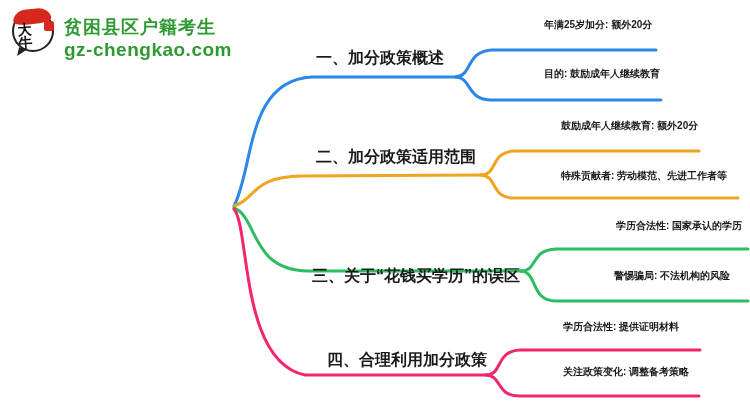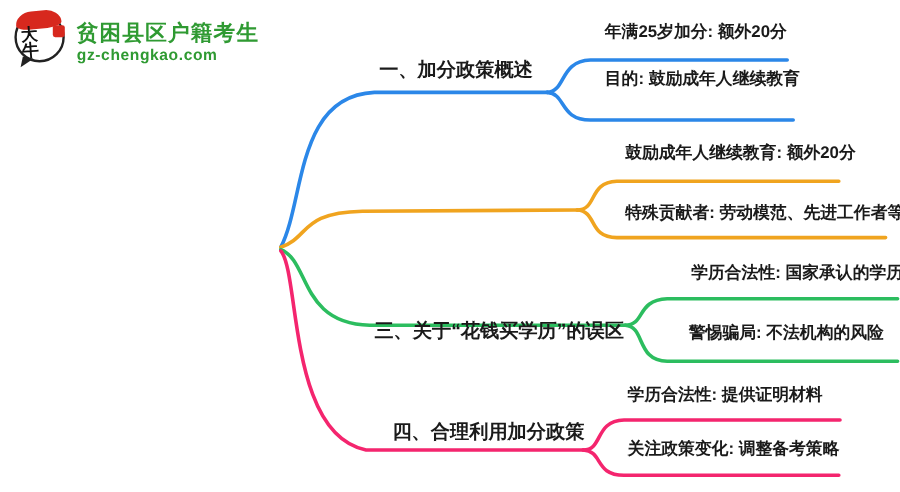--- a/index.html
+++ b/index.html
@@ -18,34 +18,34 @@
   .bubble .cap{position:absolute;left:-1px;top:-3px;width:38px;height:15px;background:var(--seal-red,#d7281e);
           border-radius:50% 50% 45% 45%/100% 100% 40% 40%;transform:rotate(-6deg);}
   .bubble .chars{position:absolute;left:4px;top:11px;width:30px;font-family:"Liberation Serif","DejaVu Serif",serif;
           font-weight:bold;font-size:14px;line-height:.95;color:#111;transform:rotate(-4deg);letter-spacing:2px;}
   .bubble .seal{position:absolute;right:-2px;top:9px;width:10px;height:10px;background:var(--seal-red,#d7281e);
           border-radius:2px;}
   .bubble .tail{position:absolute;left:4px;bottom:-7px;width:0;height:0;
           border-left:9px solid #222;border-bottom:9px solid transparent;transform:rotate(12deg);}
   .logo-text{margin-left:10px;padding-top:8px;}
   .site-name{font-size:18px;font-weight:bold;color:var(--brand-green,#2f9a32);letter-spacing:1px;line-height:1.1;}
-  .site-url{font-size:13px;font-weight:bold;color:var(--brand-green,#2f9a32);letter-spacing:.5px;line-height:1.3;}
+  .site-url{font-size:19px;font-weight:bold;color:var(--brand-green,#2f9a32);letter-spacing:.5px;line-height:1.3;}
 
   
   .node{position:absolute;white-space:nowrap;}
   .root-label{left:8px;top:197px;font-size:16px;font-weight:bold;letter-spacing:-.3px;}
   .branch-label{font-size:16px;font-weight:700;}
-  .child-label{font-size:14px;font-weight:600;}
+  .child-label{font-size:10px;font-weight:600;margin-left:40px;}
 
   .b1{left:316px;top:48px;}
   .b2{left:316px;top:147px;}
   .b3{left:312px;top:242px;margin-top:24px;}
   .b4{left:316px;top:350px;margin-left:11px;}
   .c1a{left:504px;top:18px;}
-  .c1b{left:504px;top:57px;}
+  .c1b{left:504px;top:67px;}
   .c2a{left:521px;top:119px;}
   .c2b{left:521px;top:169px;}
   .c3a{left:576px;top:219px;}
   .c3b{left:574px;top:269px;}
   .c4a{left:523px;top:320px;}
   .c4b{left:523px;top:365px;}
 </style>
 </head>
 <body>
 
@@ -78,20 +78,21 @@
       <div class="tail"></div>
     </div>
     <div class="logo-text">
       <div class="site-name">贫困县区户籍考生</div>
       <div class="site-url">gz-chengkao.com</div>
     </div>
   </div>
 
 
   <div class="node branch-label b1">一、加分政策概述</div>
+  <div class="node branch-label b2">二、加分政策适用范围</div>
   <div class="node branch-label b3">三、关于“花钱买学历”的误区</div>
   <div class="node branch-label b4">四、合理利用加分政策</div>
 
   <div class="node child-label c1a">年满25岁加分: 额外20分</div>
   <div class="node child-label c1b">目的: 鼓励成年人继续教育</div>
   <div class="node child-label c2a">鼓励成年人继续教育: 额外20分</div>
   <div class="node child-label c2b">特殊贡献者: 劳动模范、先进工作者等</div>
   <div class="node child-label c3a">学历合法性: 国家承认的学历</div>
   <div class="node child-label c3b">警惕骗局: 不法机构的风险</div>
   <div class="node child-label c4a">学历合法性: 提供证明材料</div>

